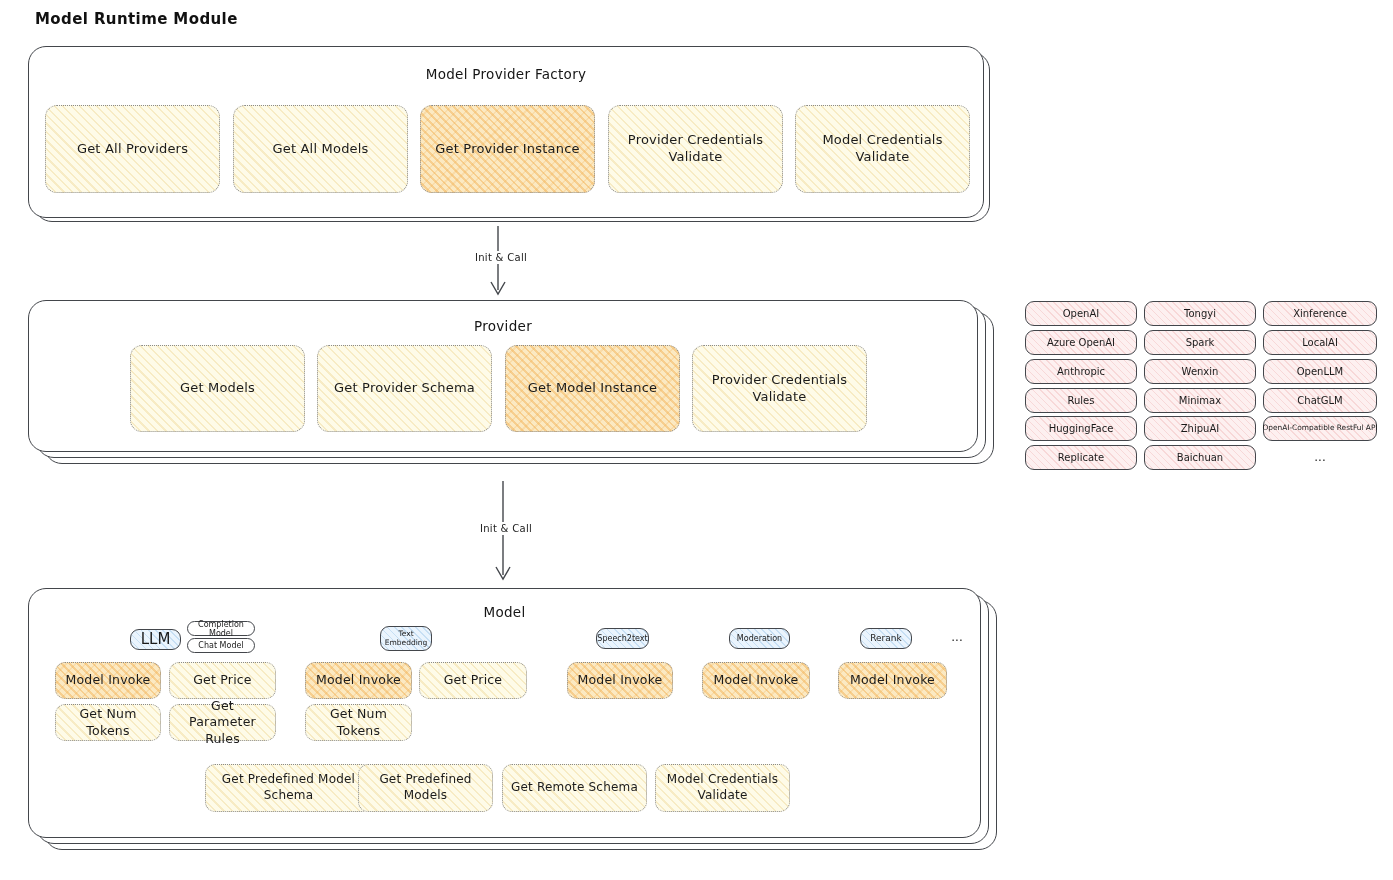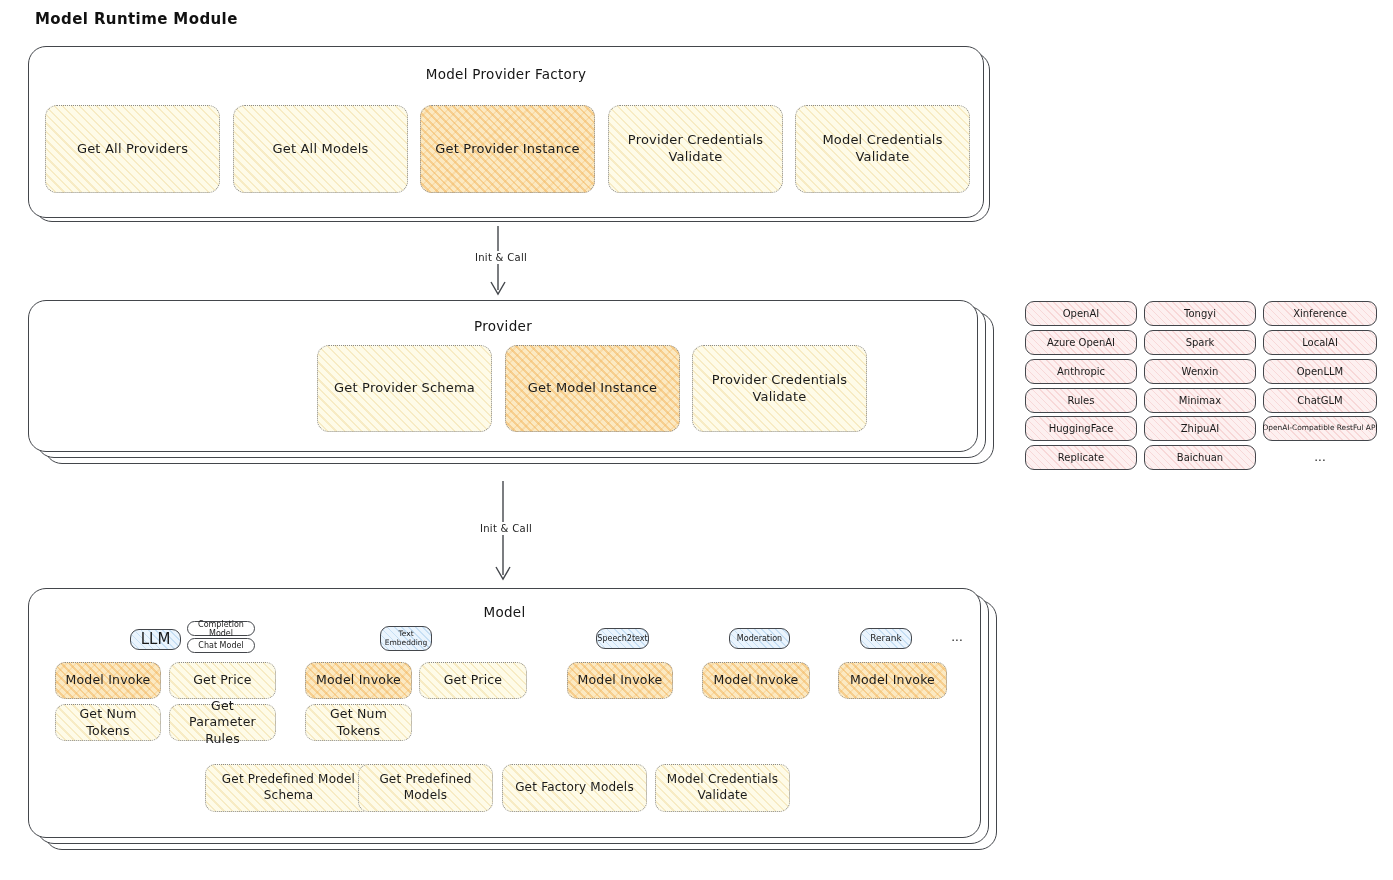--- a/index.html
+++ b/index.html
@@ -77,20 +77,21 @@
     <line x1="12" y1="0" x2="12" y2="64" stroke="#43464b" stroke-width="1.4"></line>
     <path d="M5 56 L12 68 L19 56" fill="none" stroke="#43464b" stroke-width="1.4"></path>
   </svg>
   <div class="init-label" style="left:458px;top:251px;width:80px;">Init &amp; Call</div>
 
   <div class="box" style="left:44px;top:312px;width:950px;height:152px;"></div>
   <div class="box" style="left:36px;top:306px;width:950px;height:152px;"></div>
   <div class="box" style="left:28px;top:300px;width:950px;height:152px;"></div>
   <div class="box-title" style="left:28px;top:318px;width:950px;">Provider</div>
 
+  <div class="btn fill-yellow" style="left:130px;top:345px;width:175px;height:87px;">Get Models</div>
   <div class="btn fill-yellow" style="left:317px;top:345px;width:175px;height:87px;">Get Provider Schema</div>
   <div class="btn fill-orange" style="left:505px;top:345px;width:175px;height:87px;">Get Model Instance</div>
   <div class="btn fill-yellow" style="left:692px;top:345px;width:175px;height:87px;">Provider Credentials Validate</div>
 
   <div class="chip fill-pink" style="left:1025px;top:301px;width:112px;height:25px;">OpenAI</div>
   <div class="chip fill-pink" style="left:1025px;top:330px;width:112px;height:25px;">Azure OpenAI</div>
   <div class="chip fill-pink" style="left:1025px;top:359px;width:112px;height:25px;">Anthropic</div>
   <div class="chip fill-pink" style="left:1025px;top:388px;width:112px;height:25px;">Rules</div>
   <div class="chip fill-pink" style="left:1025px;top:416px;width:112px;height:25px;">HuggingFace</div>
   <div class="chip fill-pink" style="left:1025px;top:445px;width:112px;height:25px;">Replicate</div>
@@ -137,16 +138,16 @@
   <div class="btn small fill-orange" style="left:305px;top:662px;width:107px;height:37px;">Model Invoke</div>
   <div class="btn small fill-yellow" style="left:419px;top:662px;width:108px;height:37px;">Get Price</div>
   <div class="btn small fill-yellow" style="left:305px;top:704px;width:107px;height:37px;">Get Num Tokens</div>
 
   <div class="btn small fill-orange" style="left:567px;top:662px;width:106px;height:37px;">Model Invoke</div>
   <div class="btn small fill-orange" style="left:702px;top:662px;width:108px;height:37px;">Model Invoke</div>
   <div class="btn small fill-orange" style="left:838px;top:662px;width:109px;height:37px;">Model Invoke</div>
 
   <div class="btn small fill-yellow" style="left:205px;top:764px;width:167px;height:48px;font-size:12px;">Get Predefined Model Schema</div>
   <div class="btn small fill-yellow" style="left:358px;top:764px;width:135px;height:48px;font-size:12px;">Get Predefined Models</div>
-  <div class="btn small fill-yellow" style="left:502px;top:764px;width:145px;height:48px;font-size:12px;">Get Factory Models</div>
+  <div class="btn small fill-yellow" style="left:502px;top:764px;width:145px;height:48px;font-size:12px;">Get Remote Schema</div>
   <div class="btn small fill-yellow" style="left:655px;top:764px;width:135px;height:48px;font-size:12px;">Model Credentials Validate</div>
 
 </div>
 
 </body></html>

